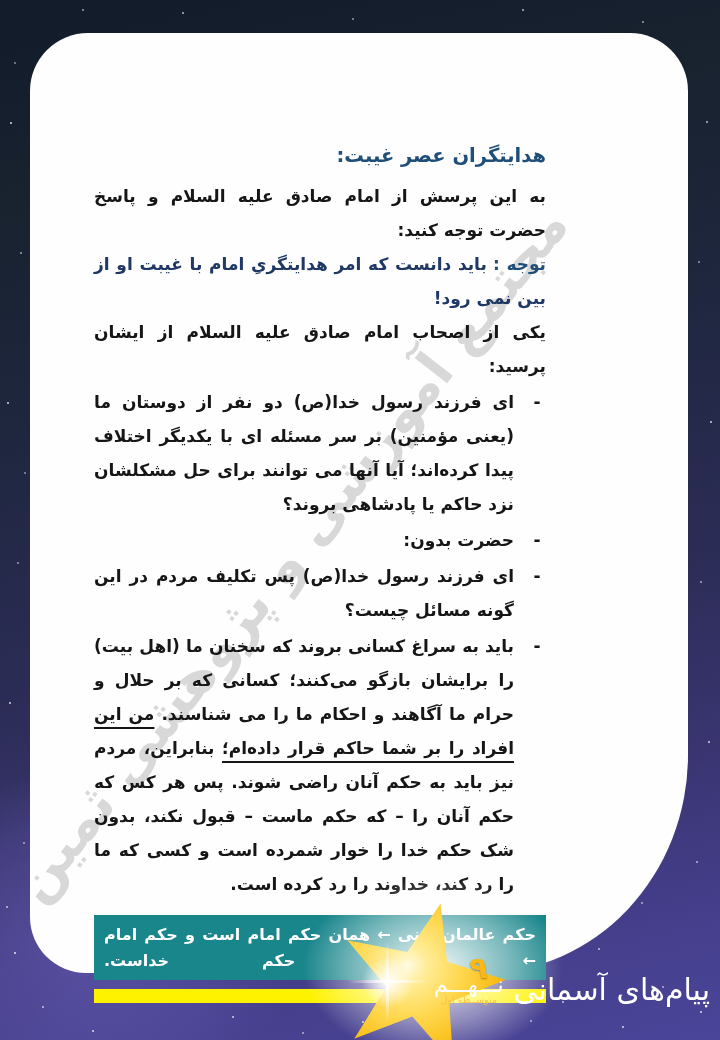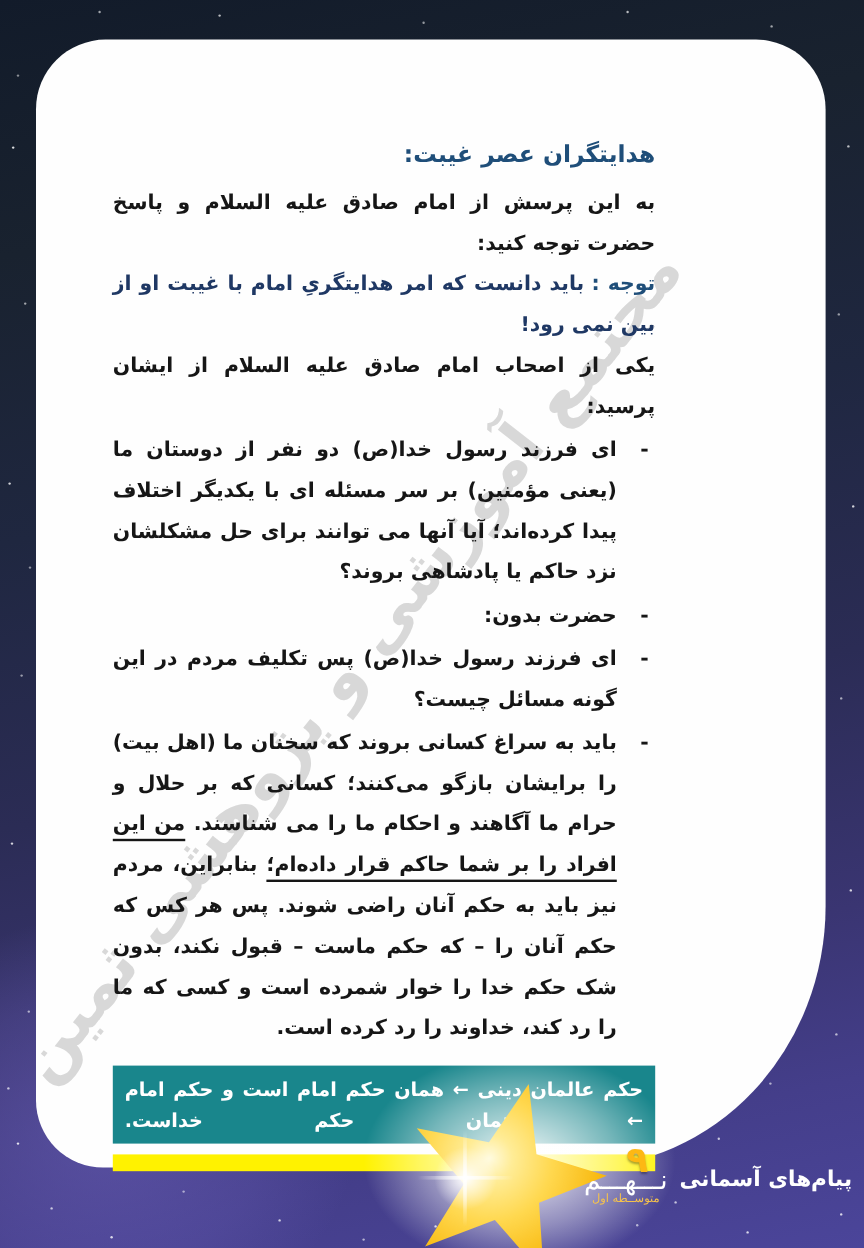--- a/index.html
+++ b/index.html
@@ -39,21 +39,21 @@
     position:absolute;left:30px;top:33px;width:658px;height:940px;background:#fefefe;z-index:2;
     border-radius:58px 58px 205px 56px / 58px 58px 218px 56px;
   }
   .watermark{
     position:absolute;left:-50px;top:478px;width:750px;z-index:3;text-align:center;
     transform:rotate(-52deg);direction:rtl;pointer-events:none;
     font-size:54px;font-weight:bold;color:#9d9d9d;opacity:.38;letter-spacing:3px;white-space:nowrap;
   }
   .content{
     position:absolute;left:30px;top:33px;width:574px;height:940px;z-index:4;
-    box-sizing:border-box;padding:76px 58px 0 64px;direction:rtl;
+    box-sizing:border-box;padding:103px 58px 0 64px;direction:rtl;
     color:#161616;font-weight:bold;font-size:17px;line-height:2.0;text-align:justify;
   }
   .heading{margin:0 0 4px;font-size:19.5px;color:#1f4e79;text-align:right;}
   .para{margin:0;}
   .note-label{color:#1f4e79;margin-inline-end:6px;}
   .note-text{color:#1f3864;}
   .row{display:flex;gap:14px;margin:2px 0 0;}
   .dash{flex:0 0 18px;text-align:center;color:#161616;}
   .row .txt{flex:1;}
   .answer{margin:2px 32px 0 0;}
@@ -78,21 +78,21 @@
     background:radial-gradient(circle,rgba(255,255,255,1) 0%,rgba(255,255,255,.65) 16%,transparent 46%);
   }
   .star-flare::before{content:"";position:absolute;left:0;top:38px;width:80px;height:3px;
     background:linear-gradient(90deg,transparent,rgba(255,255,255,.9),transparent);}
   .star-flare::after{content:"";position:absolute;left:38px;top:0;width:3px;height:80px;
     background:linear-gradient(180deg,transparent,rgba(255,255,255,.9),transparent);}
   .logo{
     position:absolute;right:10px;top:964px;z-index:8;direction:rtl;display:flex;align-items:flex-start;gap:10px;
     color:#ffffff;
   }
-  .logo-title{font-size:18px;font-weight:bold;padding-top:8px;white-space:nowrap;}
+  .logo-title{font-size:30px;font-weight:normal;padding-top:8px;white-space:nowrap;}
   .logo-grade{position:relative;padding-top:8px;text-align:center;}
   .logo-grade-word{font-size:22px;font-weight:normal;white-space:nowrap;}
   .logo-digit{position:absolute;top:-14px;right:16px;color:#fdb813;font-size:30px;font-weight:bold;
     text-shadow:0 1px 2px rgba(0,0,0,.35);}
   .logo-sub{font-size:9.5px;color:#f7c34a;margin-top:-3px;letter-spacing:1px;white-space:nowrap;}
 </style>
 </head>
 <body>
 
 <div class="page">

